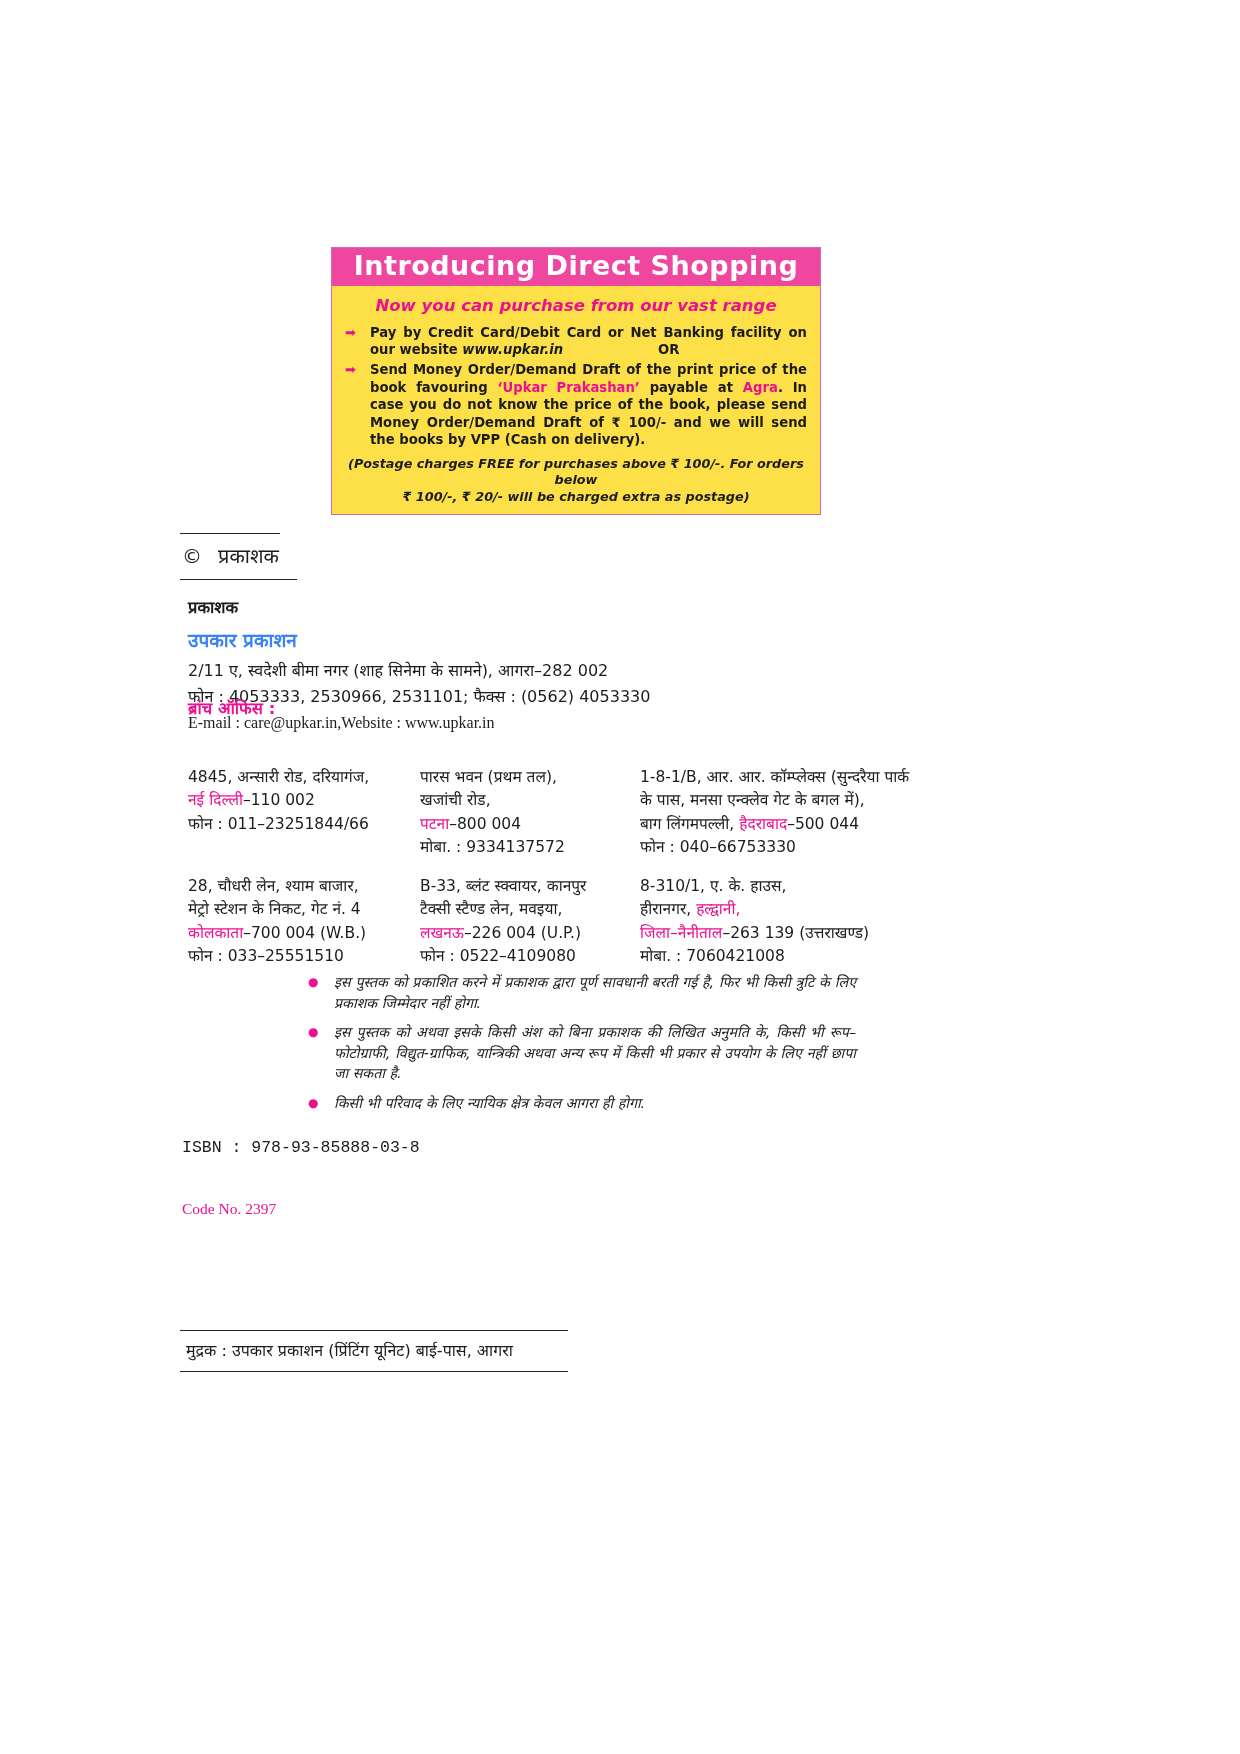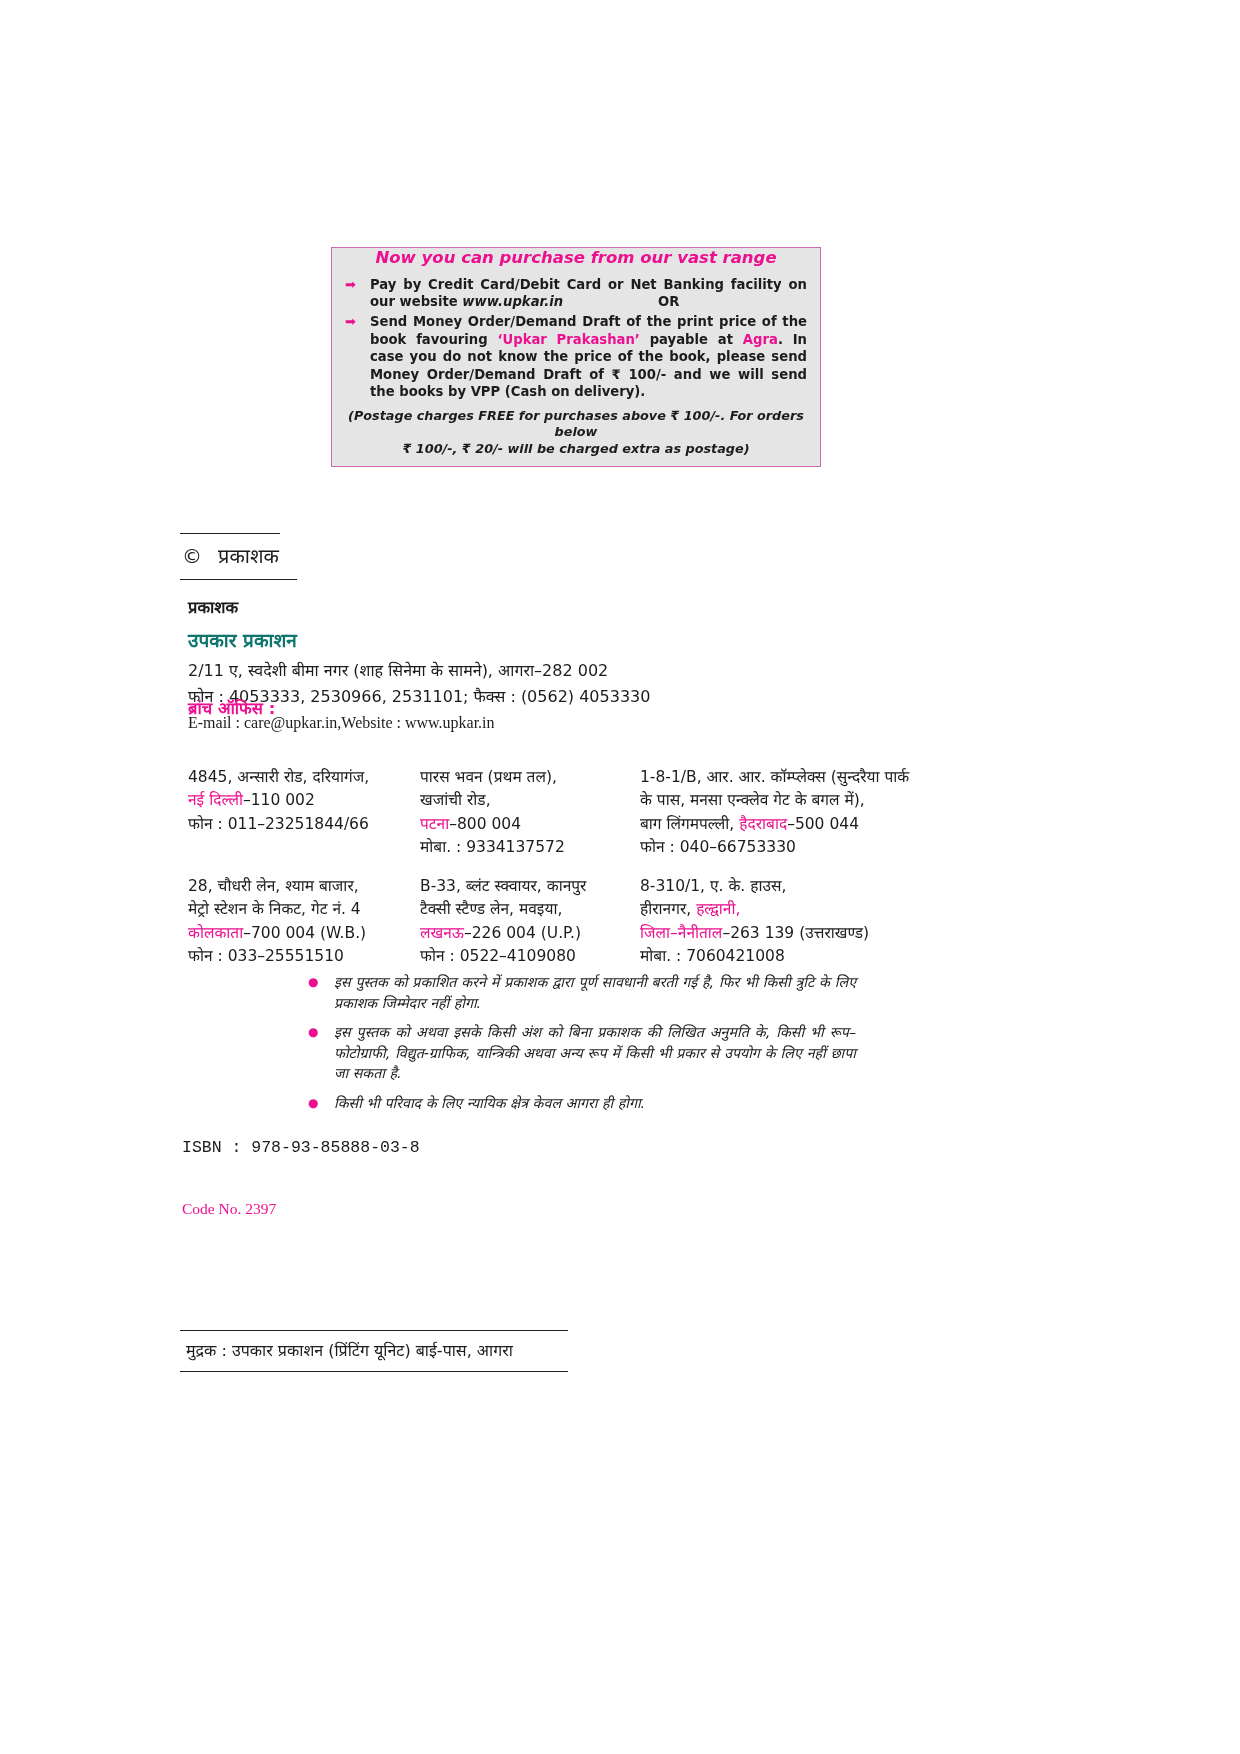--- a/index.html
+++ b/index.html
@@ -11,40 +11,40 @@
   .mg { color:#ec1090; }
   .bd { font-weight:normal; }
   .serif { font-family:"Liberation Serif","DejaVu Serif",serif; }
 
   
   .promo-box { position:absolute; left:331px; top:247px; width:490px; border:1px solid #d06ab0; }
   .promo-header {
     background:#ef469f; color:#ffffff; font-weight:bold; font-size:27px;
     text-align:center; padding:2px 4px 5px; letter-spacing:0.5px;
   }
-  .promo-body { background:#e5e5e5; padding:0 13px 9px; }
+  .promo-body { background:#fde047; padding:10px 13px 9px; }
   .promo-subtitle { color:#ec1090; font-style:italic; font-weight:bold; font-size:16.5px; text-align:center; line-height:1.25; margin-bottom:7px; }
   .promo-bullet { display:flex; gap:7px; margin:3px 0; }
   .promo-bullet .arrow { color:#ec1090; font-size:13px; line-height:1.4; flex:0 0 18px; }
   .bullet-text { font-weight:bold; font-size:13.2px; line-height:1.32; text-align:justify; }
   .bullet-text .web { font-style:italic; }
   .or-span { margin-left:95px; }
   .promo-footer { font-style:italic; font-weight:bold; font-size:12.8px; text-align:center; line-height:1.3; margin-top:7px; }
 
   
   .copyright { position:absolute; left:180px; top:533px; font-size:20px; }
   .cr-line-top { width:100px; border-top:1.5px solid #222; }
   .cr-text { padding:8px 2px 10px; }
   .cr-text .lbl { margin-left:16px; }
   .cr-line-bottom { width:117px; border-top:1.5px solid #222; }
 
   
   .publisher { position:absolute; left:188px; top:596px; font-size:16px; line-height:1.5; }
   .pub-heading { font-weight:bold; font-size:16.5px; margin-bottom:5px; }
-  .pub-name { color:#0f766e; font-weight:bold; font-size:19px; margin-bottom:5px; }
+  .pub-name { color:#3b82f6; font-weight:bold; font-size:19px; margin-bottom:5px; }
   .pub-line { margin-bottom:2px; }
 
   .branch-heading { position:absolute; left:188px; top:696px; color:#ec1090; font-weight:bold; font-size:16.5px; }
 
   
   .branches {
     position:absolute; left:188px; top:766px;
     display:grid; grid-template-columns:232px 220px 320px; row-gap:16px;
     font-size:15.5px; line-height:1.5;
   }
@@ -65,20 +65,21 @@
     border-top:1.5px solid #222; border-bottom:1.5px solid #222;
     padding:8px 2px 10px 6px; font-size:16px;
   }
 </style>
 </head>
 <body>
 
 <div class="page">
 
   <div class="promo-box">
+    <div class="promo-header">Introducing Direct Shopping</div>
     <div class="promo-body">
       <div class="promo-subtitle">
         <div>Now you can purchase from our vast range</div>
       </div>
       <div class="promo-bullet">
         <span class="arrow">➡</span>
         <div class="bullet-text">
           <span>Pay by Credit Card/Debit Card or Net Banking facility on our website </span><span class="web">www.upkar.in</span><span class="or-span">OR</span>
         </div>
       </div>

